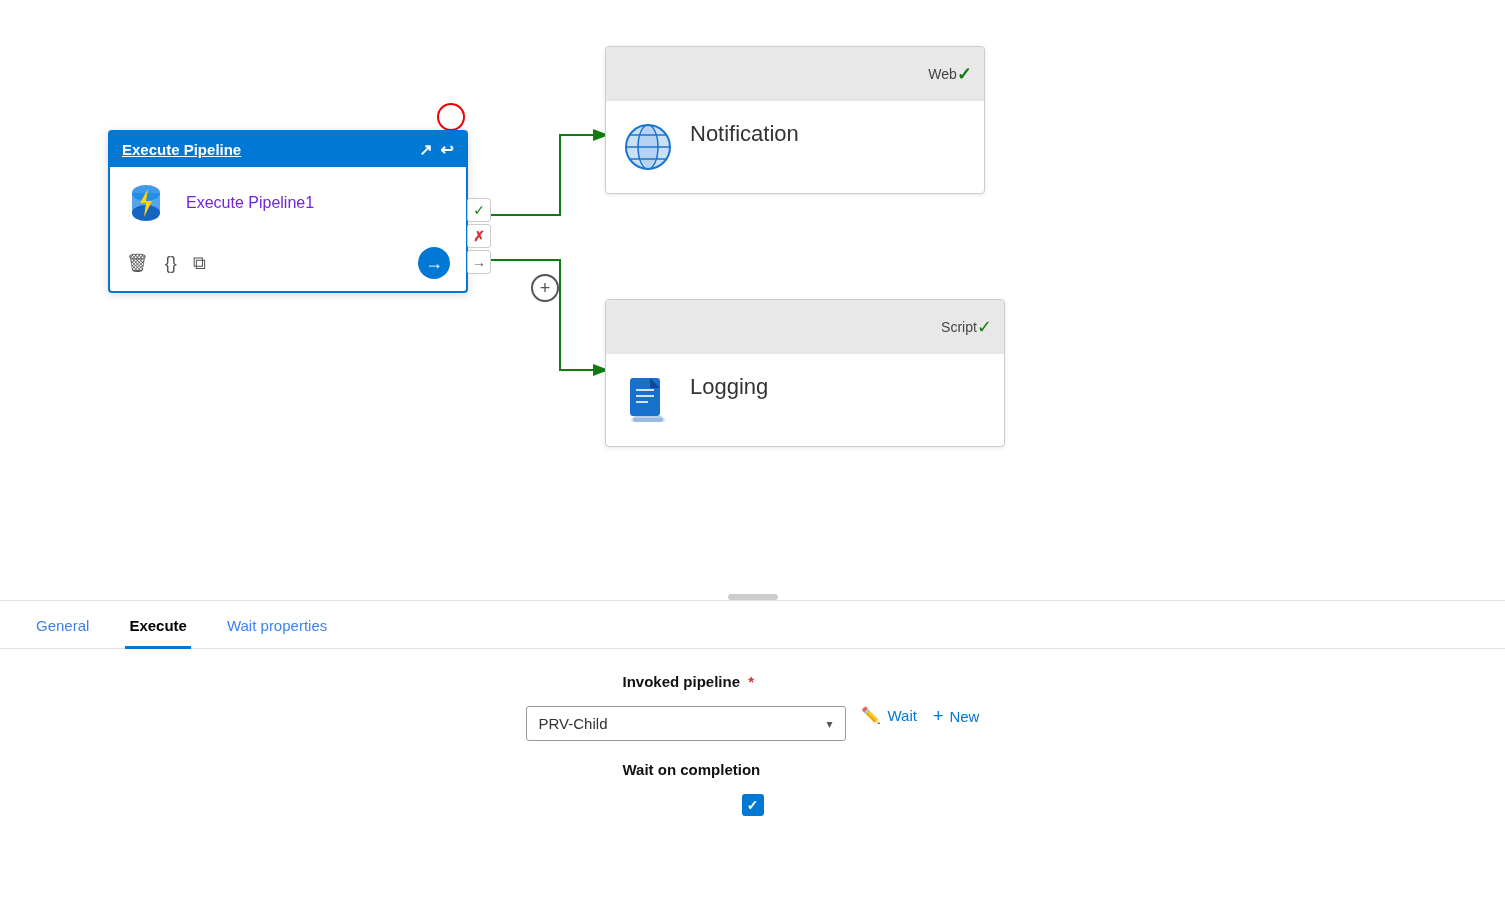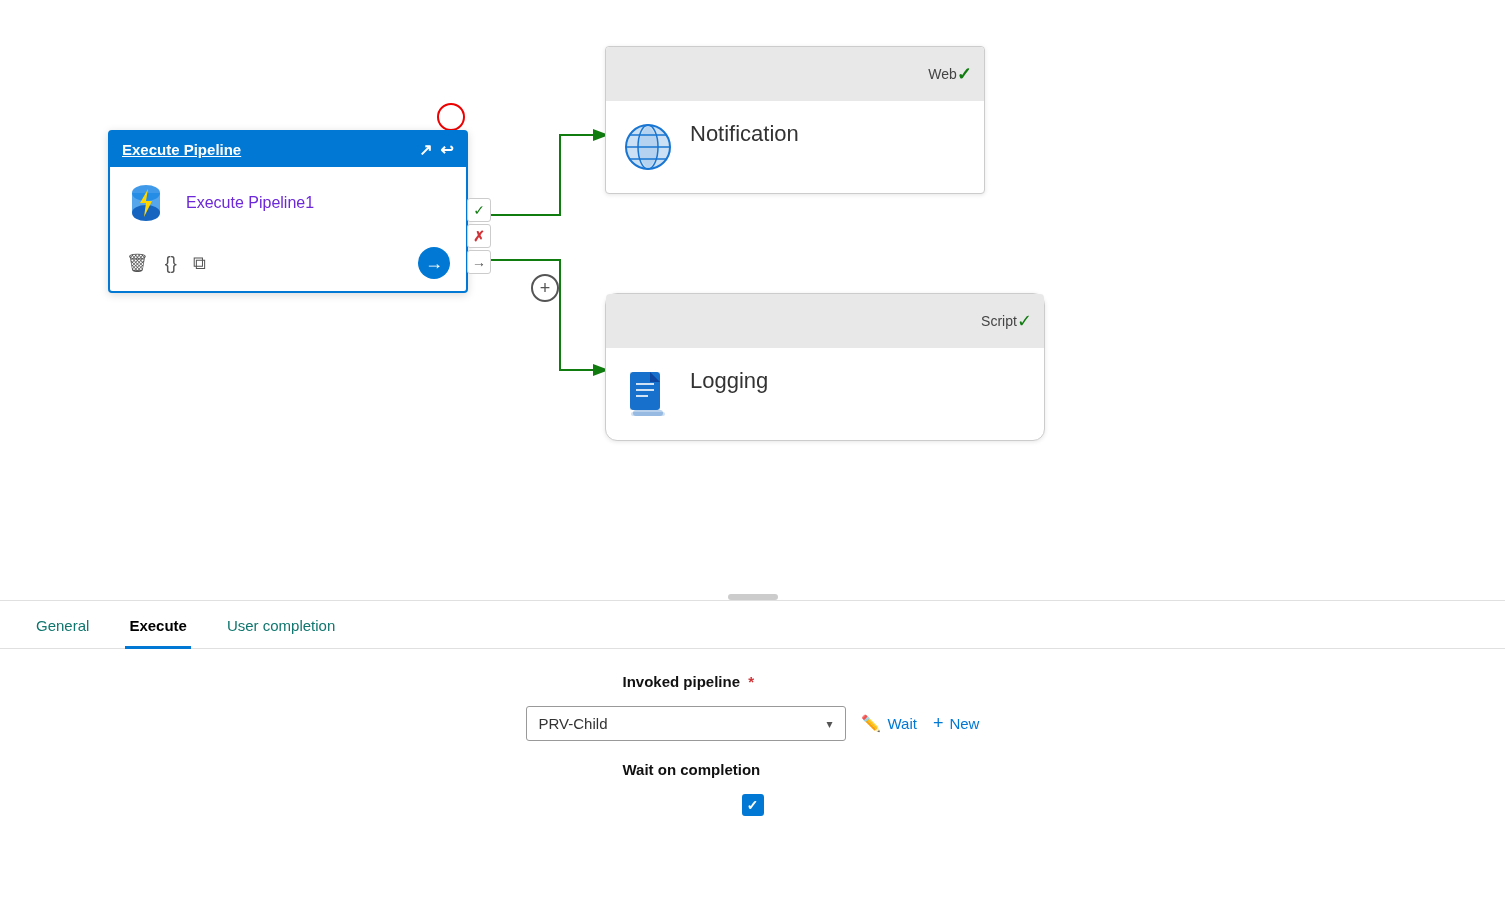--- a/index.html
+++ b/index.html
@@ -175,24 +175,24 @@
     }
     .node-title {
       font-size: 22px;
       color: #333;
     }
 
     
     .script-node {
       position: absolute;
       left: 605px;
-      top: 293px;
-      width: 440px;
+      top: 299px;
+      width: 400px;
       border: 1px solid #ccc;
-      border-radius: 12px;
+      border-radius: 4px;
       background: #fff;
       box-shadow: 0 1px 4px rgba(0,0,0,0.1);
     }
 
     
     .connections-svg {
       position: absolute;
       top: 0;
       left: 0;
       width: 100%;
@@ -228,21 +228,21 @@
     .tabs-bar {
       display: flex;
       align-items: flex-end;
       border-bottom: 1px solid #e0e0e0;
       padding: 0 32px;
       gap: 32px;
     }
     .tab-item {
       padding: 16px 4px 12px;
       font-size: 15px;
-      color: #0f766e;
+      color: #3b82f6;
       cursor: pointer;
       border-bottom: 3px solid transparent;
       margin-bottom: -1px;
     }
     .tab-item.active {
       color: #000;
       font-weight: 700;
       border-bottom: 3px solid #0078d4;
     }
 
@@ -262,21 +262,21 @@
       color: #111;
       width: 260px;
       flex-shrink: 0;
     }
     .required-star {
       color: #d13438;
       margin-left: 4px;
     }
     .form-control-group {
       display: flex;
-      align-items: center;
+      align-items: flex-start;
       gap: 16px;
     }
     .dropdown-select {
       border: 1px solid #999;
       border-radius: 3px;
       padding: 8px 12px;
       font-size: 15px;
       color: #333;
       width: 320px;
       display: flex;
@@ -433,21 +433,21 @@
 
 <div class="divider">
   <div class="divider-handle"></div>
 </div>
 
 <div class="bottom-panel">
 
   <div class="tabs-bar">
     <div class="tab-item">General</div>
     <div class="tab-item active">Execute</div>
-    <div class="tab-item">User completion</div>
+    <div class="tab-item">Wait properties</div>
   </div>
 
   <div class="form-area">
 
     <div class="form-row">
       <div class="form-label">
         <span>Invoked pipeline</span><span class="required-star"> *</span>
       </div>
       <div class="form-control-group">
         <div class="dropdown-select">

